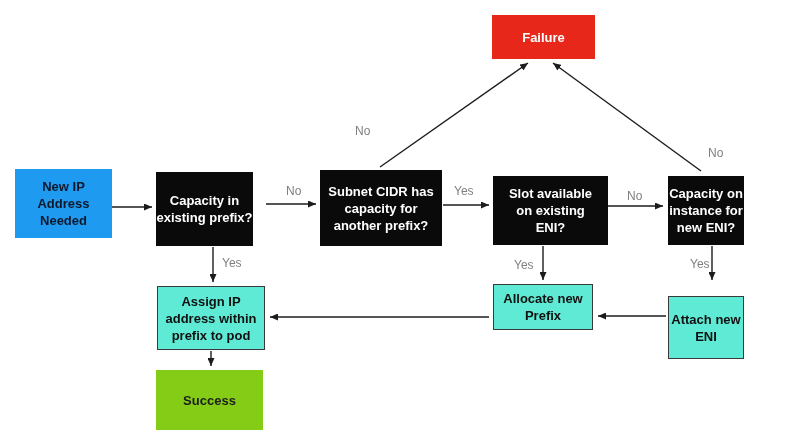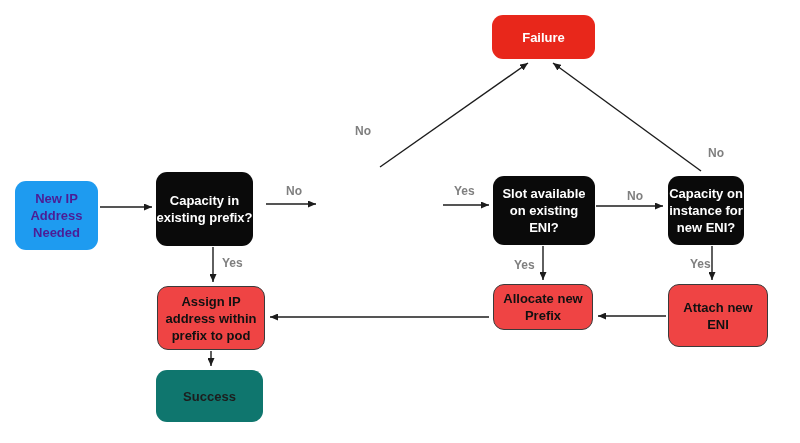--- a/index.html
+++ b/index.html
@@ -25,58 +25,57 @@
     position: absolute;
     display: flex;
     align-items: center;
     justify-content: center;
     text-align: center;
     font-weight: bold;
     font-size: 13px;
     line-height: 17px;
     white-space: pre-line;
     box-sizing: border-box;
-    border-radius: 11px;
   }
   .start {
-    left: 15px; top: 181px; width: 83px; height: 69px;
+    left: 15px; top: 169px; width: 97px; height: 69px;
     background: #1e9bf0;
-    color: #4c1d95;
+    color: #0f172a;
   }
   .decision {
     background: #0a0a0a;
     color: #ffffff;
   }
   .d-capacity-existing { left: 156px; top: 172px; width: 97px; height: 74px; }
   .d-subnet-cidr       { left: 320px; top: 170px; width: 122px; height: 76px; }
-  .d-slot-available    { left: 493px; top: 176px; width: 102px; height: 69px; }
+  .d-slot-available    { left: 493px; top: 176px; width: 115px; height: 69px; }
   .d-capacity-instance { left: 668px; top: 176px; width: 76px; height: 69px; }
   .terminal-failure {
     left: 492px; top: 15px; width: 103px; height: 44px;
     background: #e8271b;
     color: #ffffff;
   }
   .terminal-success {
-    left: 156px; top: 370px; width: 107px; height: 52px;
-    background: #0f766e;
+    left: 156px; top: 370px; width: 107px; height: 60px;
+    background: #84cc16;
     color: #1d1d1d;
   }
   .process {
-    background: #ef4444;
+    background: #5eead4;
     color: #111111;
     border: 1.6px solid #3a3a3a;
   }
   .p-assign-ip      { left: 157px; top: 286px; width: 108px; height: 64px; }
   .p-allocate-prefix{ left: 493px; top: 284px; width: 100px; height: 46px; }
-  .p-attach-eni     { left: 668px; top: 284px; width: 100px; height: 63px; }
+  .p-attach-eni     { left: 668px; top: 296px; width: 76px; height: 63px; }
   .elabel {
     position: absolute;
     font-size: 12px;
     color: #7f7f7f;
-    font-weight: bold;
+    font-weight: normal;
   }
   .el-no1  { left: 286px; top: 184px; }
   .el-yes1 { left: 222px; top: 256px; }
   .el-no2  { left: 355px; top: 124px; }
   .el-yes2 { left: 454px; top: 184px; }
   .el-no3  { left: 627px; top: 189px; }
   .el-yes3 { left: 514px; top: 258px; }
   .el-no4  { left: 708px; top: 146px; }
   .el-yes4 { left: 690px; top: 257px; }
 </style>
@@ -104,20 +103,23 @@
     <line x1="489" y1="317" x2="270" y2="317" stroke="#1c1c1c" stroke-width="1.4" marker-end="url(#ah)"></line>
     <line x1="211" y1="351" x2="211" y2="366" stroke="#1c1c1c" stroke-width="1.4" marker-end="url(#ah)"></line>
   </svg>
 
   <div class="node start">New IP
 Address
 Needed</div>
 
   <div class="node decision d-capacity-existing">Capacity in
 existing prefix?</div>
+  <div class="node decision d-subnet-cidr">Subnet CIDR has
+capacity for
+another prefix?</div>
   <div class="node decision d-slot-available">Slot available
 on existing
 ENI?</div>
   <div class="node decision d-capacity-instance">Capacity on
 instance for
 new ENI?</div>
 
   <div class="node terminal-failure">Failure</div>
 
   <div class="node process p-assign-ip">Assign IP

